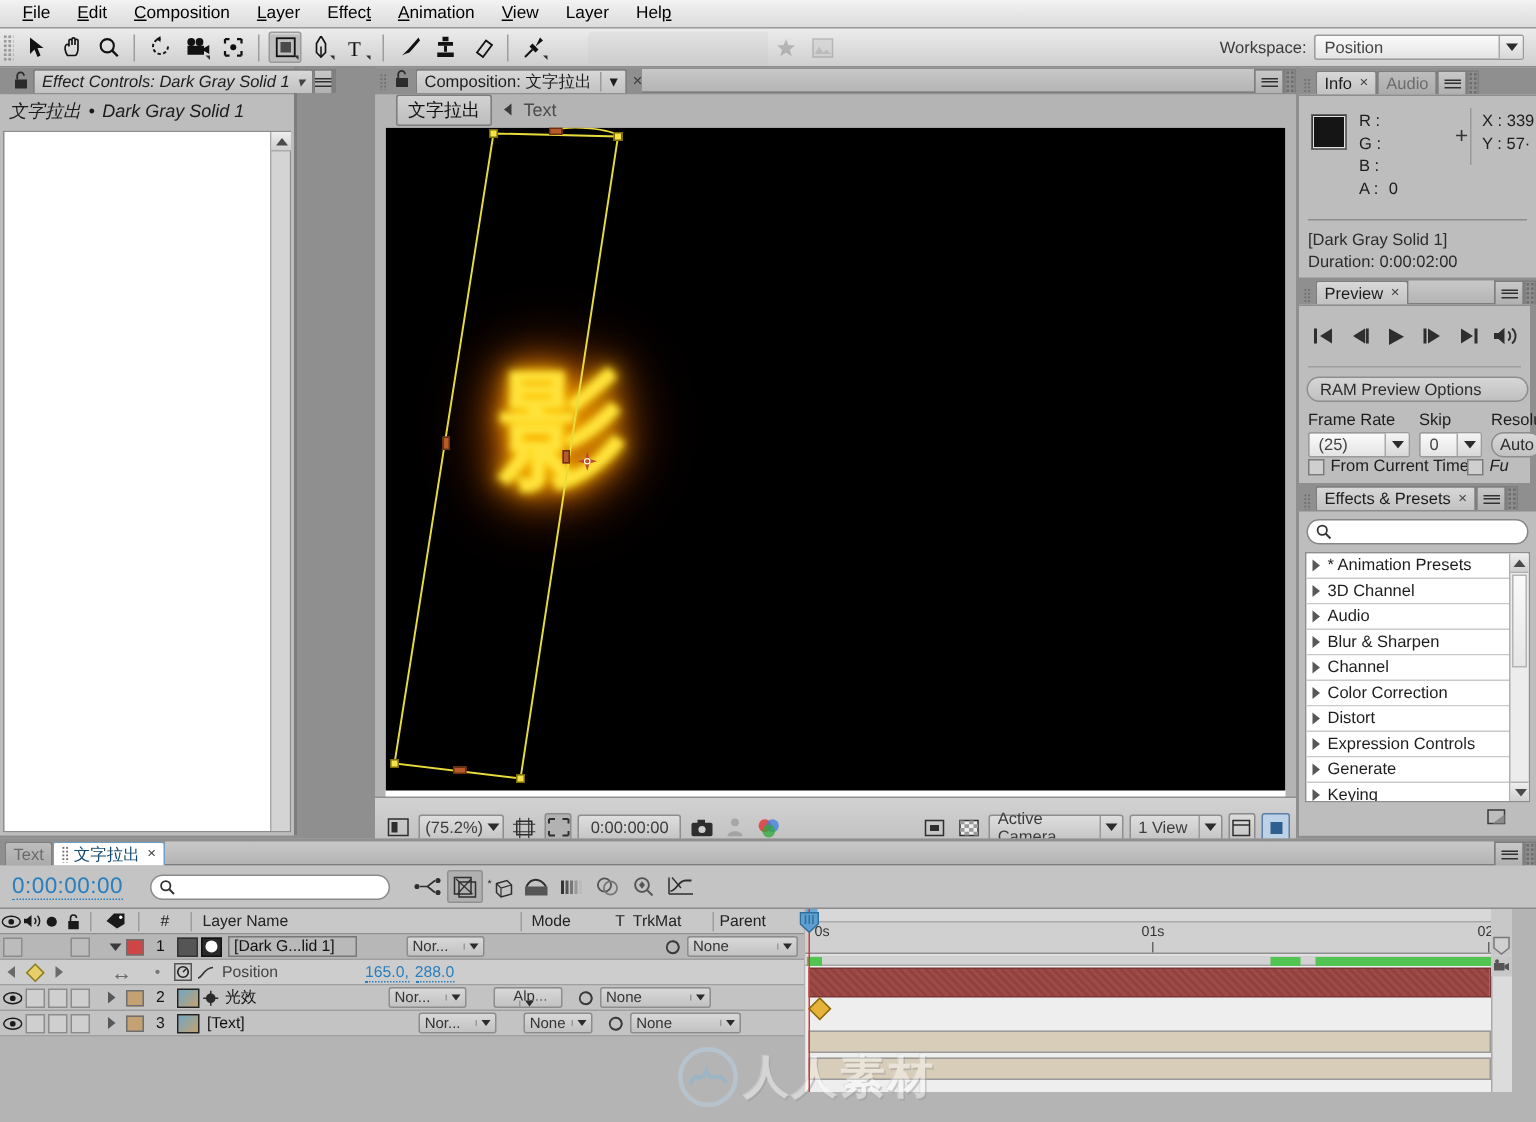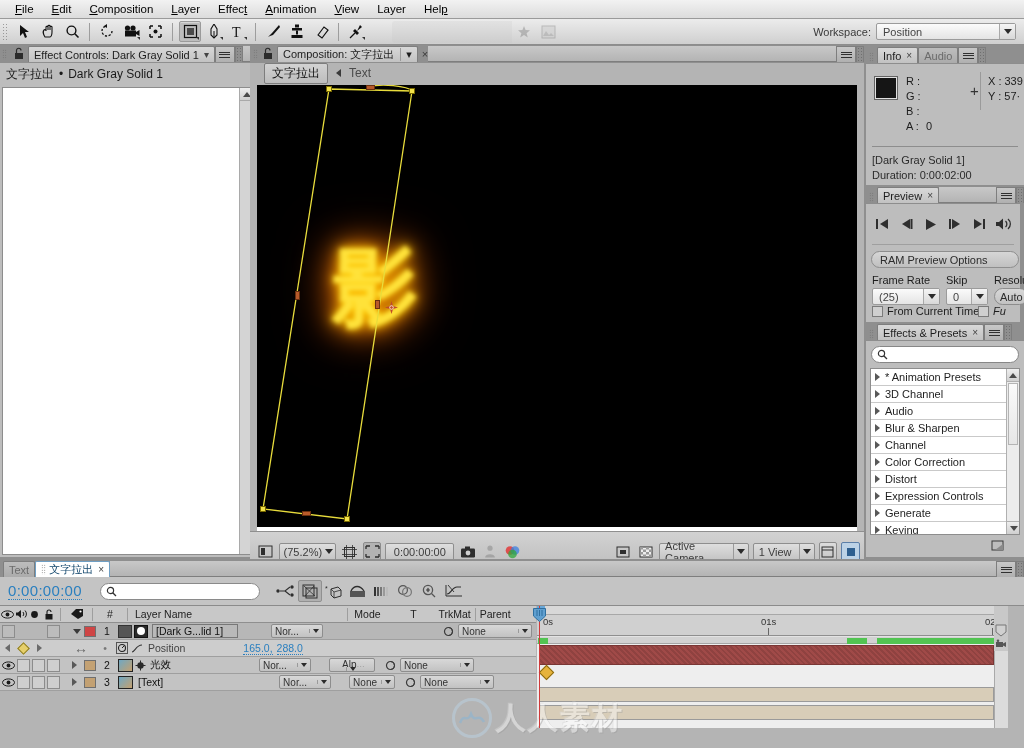--- a/index.html
+++ b/index.html
@@ -79,22 +79,22 @@
   .tab-filler { flex:1; height:16px; background:linear-gradient(#c8c8c8,#b4b4b4); border-bottom:1px solid #7e7e7e;}
   .menu-btn { width:20px; height:16px; display:flex; align-items:center; justify-content:center;
      background:linear-gradient(#c8c8c8,#b0b0b0); border:1px solid #7e7e7e; border-bottom:none; }
   .menu-btn .lines { width:11px; }
   .menu-btn .lines i { display:block; height:1px; background:#303030; margin:1.5px 0; }
   .sidegrip { width:8px; height:16px; background:linear-gradient(#c2c2c2,#aeaeae);
      border:1px solid #7e7e7e; border-bottom:none;
      background-image: radial-gradient(#6f6f6f 40%, transparent 41%); background-size:3px 3px; }
 
   
-  #ec-panel { left:0; top:45px; width:257px; height:512px; background:#bdbdbd;
-     border-right:2px solid #7d7d7d; }
+  #ec-panel { left:0; top:45px; width:198px; height:512px; background:#bdbdbd;
+     border-right:2px solid #7d7d7d;font-style:italic; }
   #ec-tabs { display:flex; align-items:center; height:18px; background:#8f8f8f; padding-left:2px;}
   #ec-lockicon { width:14px;height:14px; margin:0 2px; }
   #ec-subhead { height:22px; background:#bdbdbd; display:flex; align-items:center; padding-left:6px;
      font-size:12px; color:#1a1a1a; }
   #ec-body { position:absolute; left:2px; top:42px; right:2px; bottom:2px;
      background:#fff; border:1px solid #8d8d8d; }
   #ec-scroll { position:absolute; right:0; top:0; width:13px; bottom:0; background:#d4d4d4; border-left:1px solid #a9a9a9;}
   .sb-arrow-up { width:13px;height:13px;display:flex;align-items:center;justify-content:center;
      background:linear-gradient(#eee,#cfcfcf); border-bottom:1px solid #a9a9a9;}
   .tri-up { width:0;height:0;border-left:4px solid transparent;border-right:4px solid transparent;border-bottom:5px solid #4a4a4a;}
@@ -890,21 +890,21 @@
             <circle cx="10.5" cy="3.5" r="1.1" fill="#fff"></circle>
           </svg>
       </span>
       <span class="th-div"></span>
       <span style="width:28px;text-align:center;">#</span>
       <span class="th-div"></span>
       <span style="width:225px;padding-left:3px;">Layer Name</span>
       <span class="th-div"></span>
       <span style="width:56px;padding-left:2px;">Mode</span>
       <span style="width:18px;text-align:center;">T</span>
-      <span style="width:52px;text-align:right;">TrkMat</span>
+      <span style="width:52px;">TrkMat</span>
       <span class="th-div"></span>
       <span style="width:60px;">Parent</span>
     </div>
 
     <div id="tl-rows">
 
       <div class="row sel">
         <span class="cell-eye">
             <span class="sw" style="background:#bcbcbc;"></span>
           </span>

